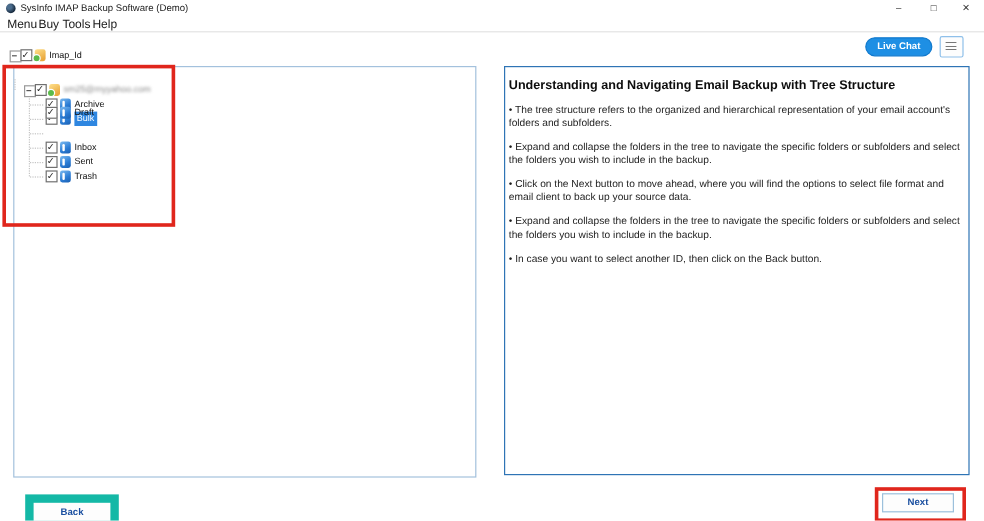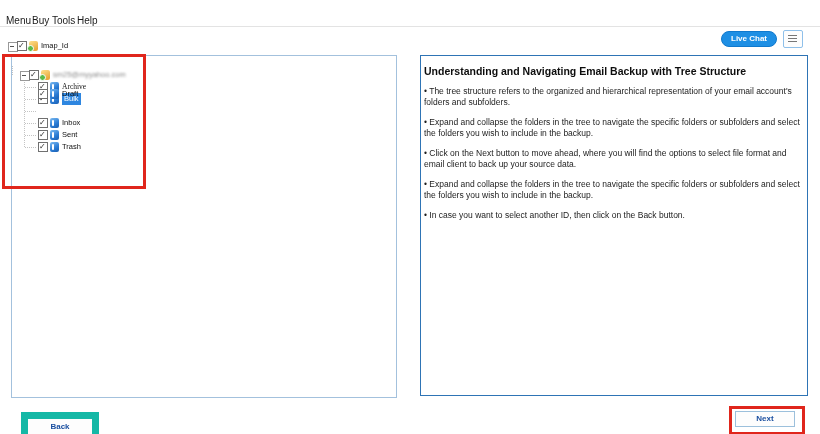--- a/index.html
+++ b/index.html
@@ -69,20 +69,27 @@
   .footer-btn{position:absolute;background:#fdfdfd;font-size:8px;font-weight:bold;color:#1a4fa0;
               text-align:center;}
   .back-btn{left:21px;top:412px;width:64px;height:15px;line-height:15px;border:7px solid #14b8a6;}
   .next-btn{left:735px;top:411px;width:58px;height:14px;line-height:14px;border:1px solid #9cc0dc;}
 </style>
 </head>
 <body>
 
 <div class="screen">
 
+  <div class="titlebar">
+    <span class="app-icon"></span>
+    <span class="win-title">SysInfo IMAP Backup Software (Demo)</span>
+    <span class="winbtn btn-min">–</span>
+    <span class="winbtn btn-max">□</span>
+    <span class="winbtn btn-close">✕</span>
+  </div>
 
   <div class="menubar">
     <span class="menu-item mi-0">Menu</span>
     <span class="menu-item mi-1">Buy</span>
     <span class="menu-item mi-2">Tools</span>
     <span class="menu-item mi-3">Help</span>
   </div>
 
   <div class="live-chat">Live Chat</div>
   <div class="hamburger">
@@ -110,21 +117,21 @@
   <div class="trow" style="left:0;top:69px;width:390px;">
     <span class="expander" style="left:20px;"></span>
     <span class="cb" style="left:29px;"></span>
     <span class="ticon acct" style="left:41px;"></span>
     <span class="tlabel blurred" style="left:53px;">sm25@myyahoo.com</span>
   </div>
 
   <div class="trow" style="left:0;top:81px;width:390px;">
     <span class="cb" style="left:38px;"></span>
     <span class="ticon mail" style="left:50px;"></span>
-    <span class="tlabel" style="left:62px;font-family:Liberation Serif, serif;">Archive</span>
+    <span class="tlabel" style="left:62px;">Archive</span>
   </div>
 
   <div class="trow" style="left:0;top:93px;width:390px;">
     <span class="cb" style="left:38px;"></span>
     <span class="ticon mail" style="left:50px;"></span>
     <span class="tlabel sel" style="left:62px;">Bulk</span>
   </div>
 
   <div class="trow" style="left:0;top:88px;width:390px;">
     <span class="cb" style="left:38px;"></span>

